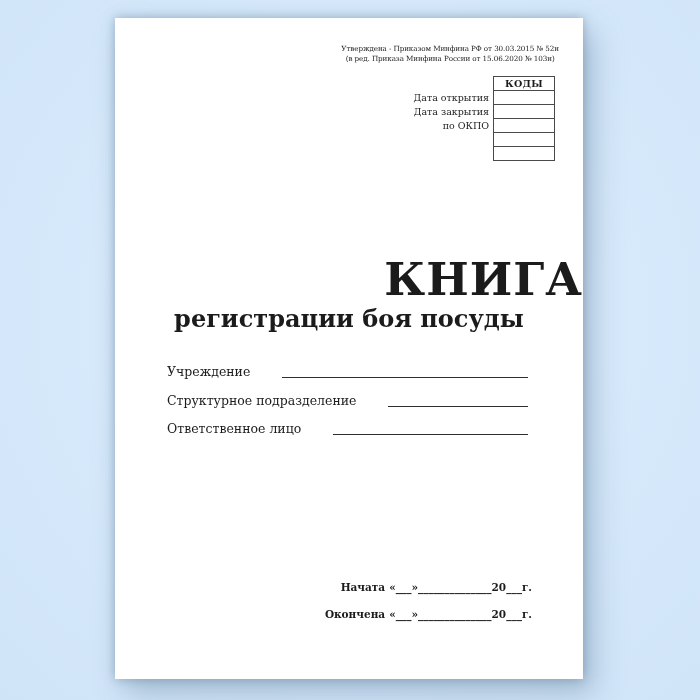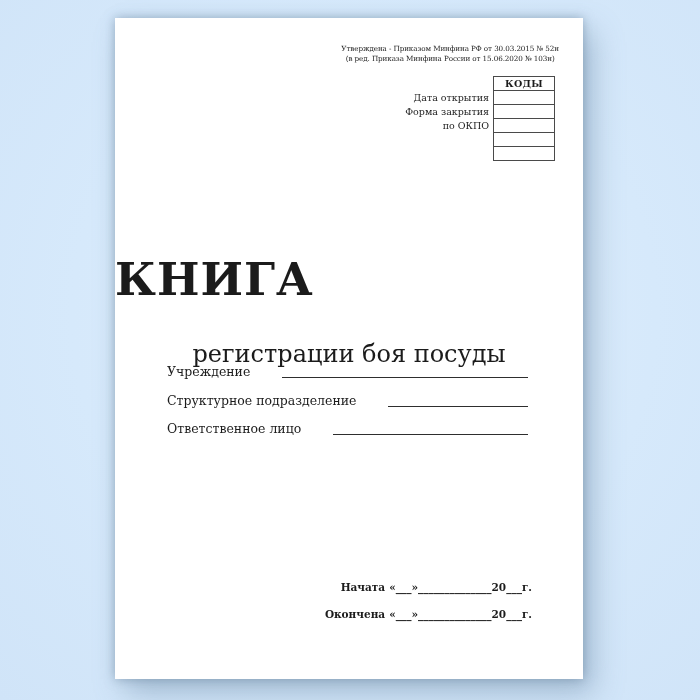--- a/index.html
+++ b/index.html
@@ -60,38 +60,37 @@
     text-align: center;
   }
   .codes td.hdr { font-weight: 700; letter-spacing: 0.3px; margin-top: 48px; }
   .codes td.num { font-weight: 700; }
   
   .title {
     position: absolute;
     top: 237px;
     left: 0;
     width: 100%;
-    text-align: left;
+    text-align: right;
     font-size: 45px;
     font-weight: 700;
     line-height: 50px;
     letter-spacing: 1px;
     color: #1b1b1b;
   }
   .subtitle {
     position: absolute;
     top: 287px;
     left: 0;
     width: 100%;
     text-align: center;
     font-size: 24px;
-    font-weight: 400;
+    font-weight: 700;
     line-height: 28px;
     color: #1b1b1b;
-    margin-top: 35px;
   }
   
   .fields {
     position: absolute;
     left: 52px;
     right: 55px;
     top: 343px;
   }
   .field-row {
     display: flex;
@@ -136,21 +135,21 @@
       <tbody>
         <tr>
           <td class="lbl"></td>
           <td class="val hdr">КОДЫ</td>
         </tr>
         <tr>
           <td class="lbl">Дата открытия</td>
           <td class="val"></td>
         </tr>
         <tr>
-          <td class="lbl">Форма закрытия</td>
+          <td class="lbl">Дата закрытия</td>
           <td class="val"></td>
         </tr>
         <tr>
           <td class="lbl">по ОКПО</td>
           <td class="val"></td>
         </tr>
         <tr>
           <td class="lbl"></td>
           <td class="val"></td>
         </tr>

